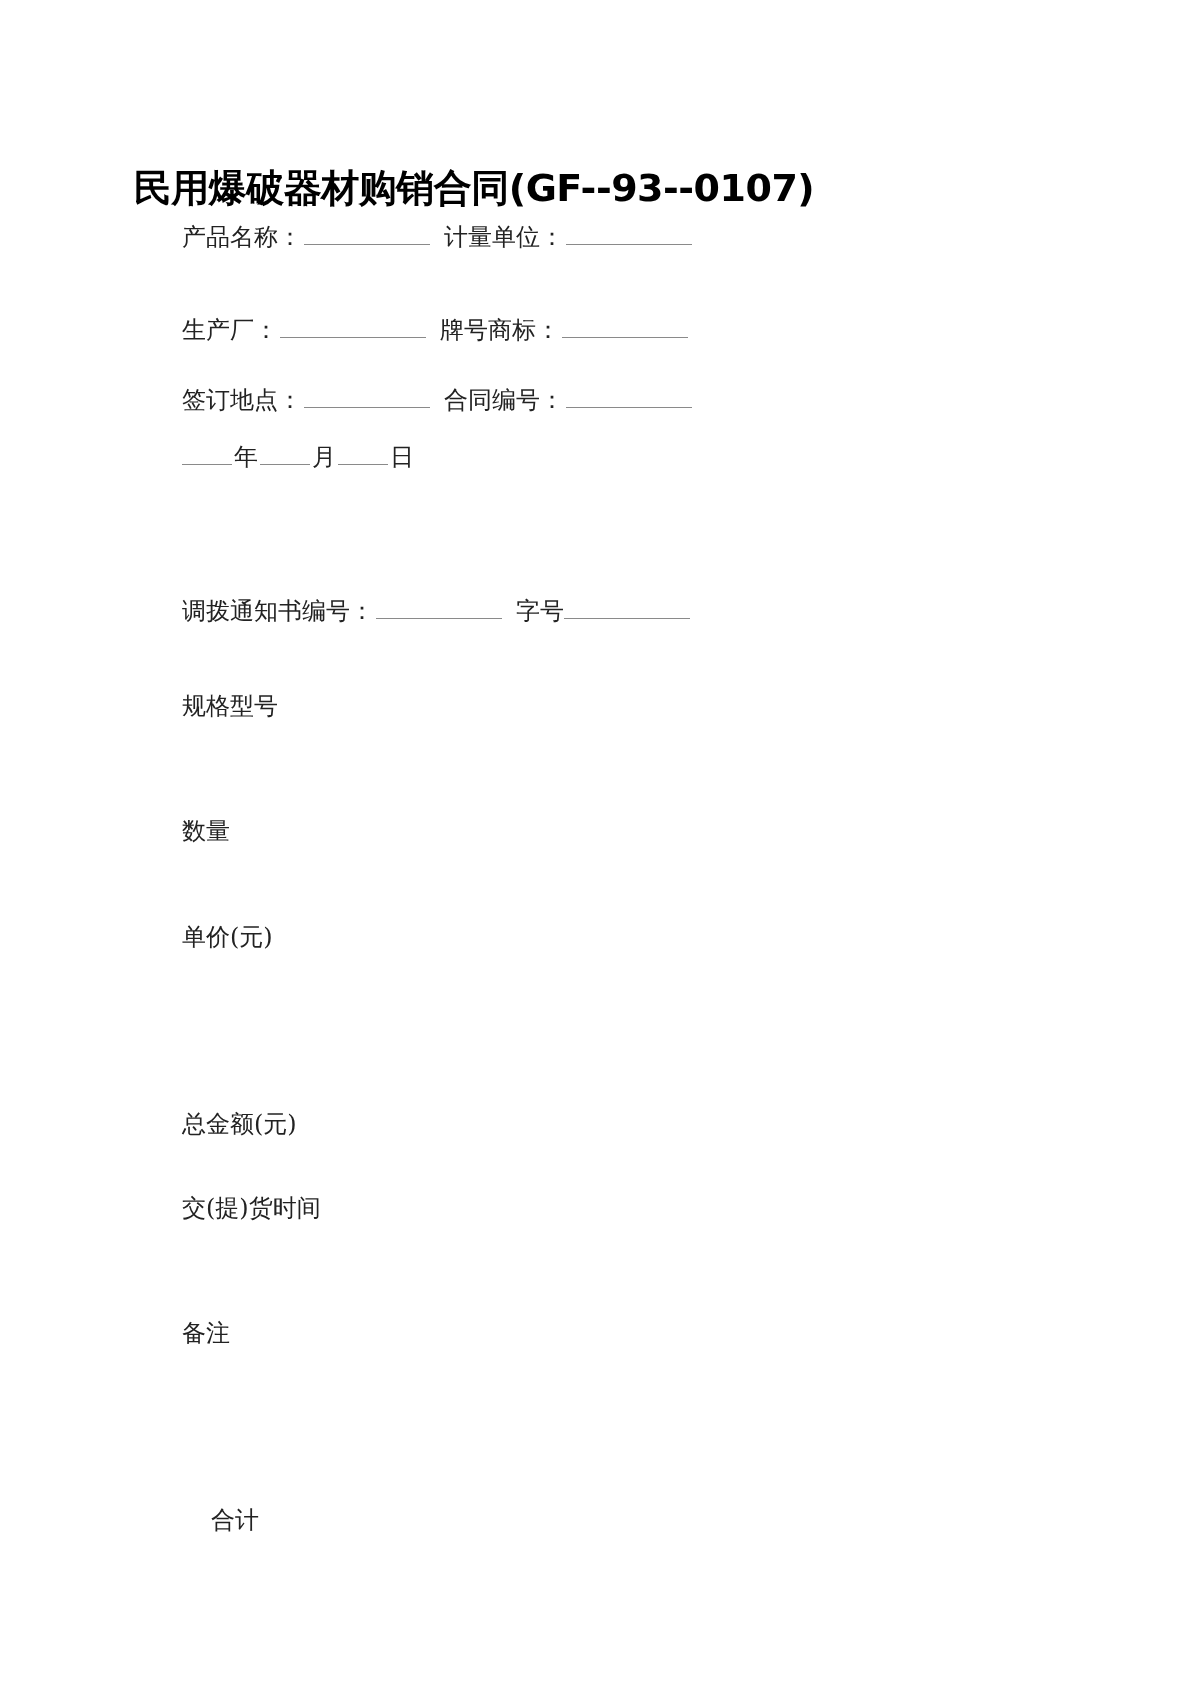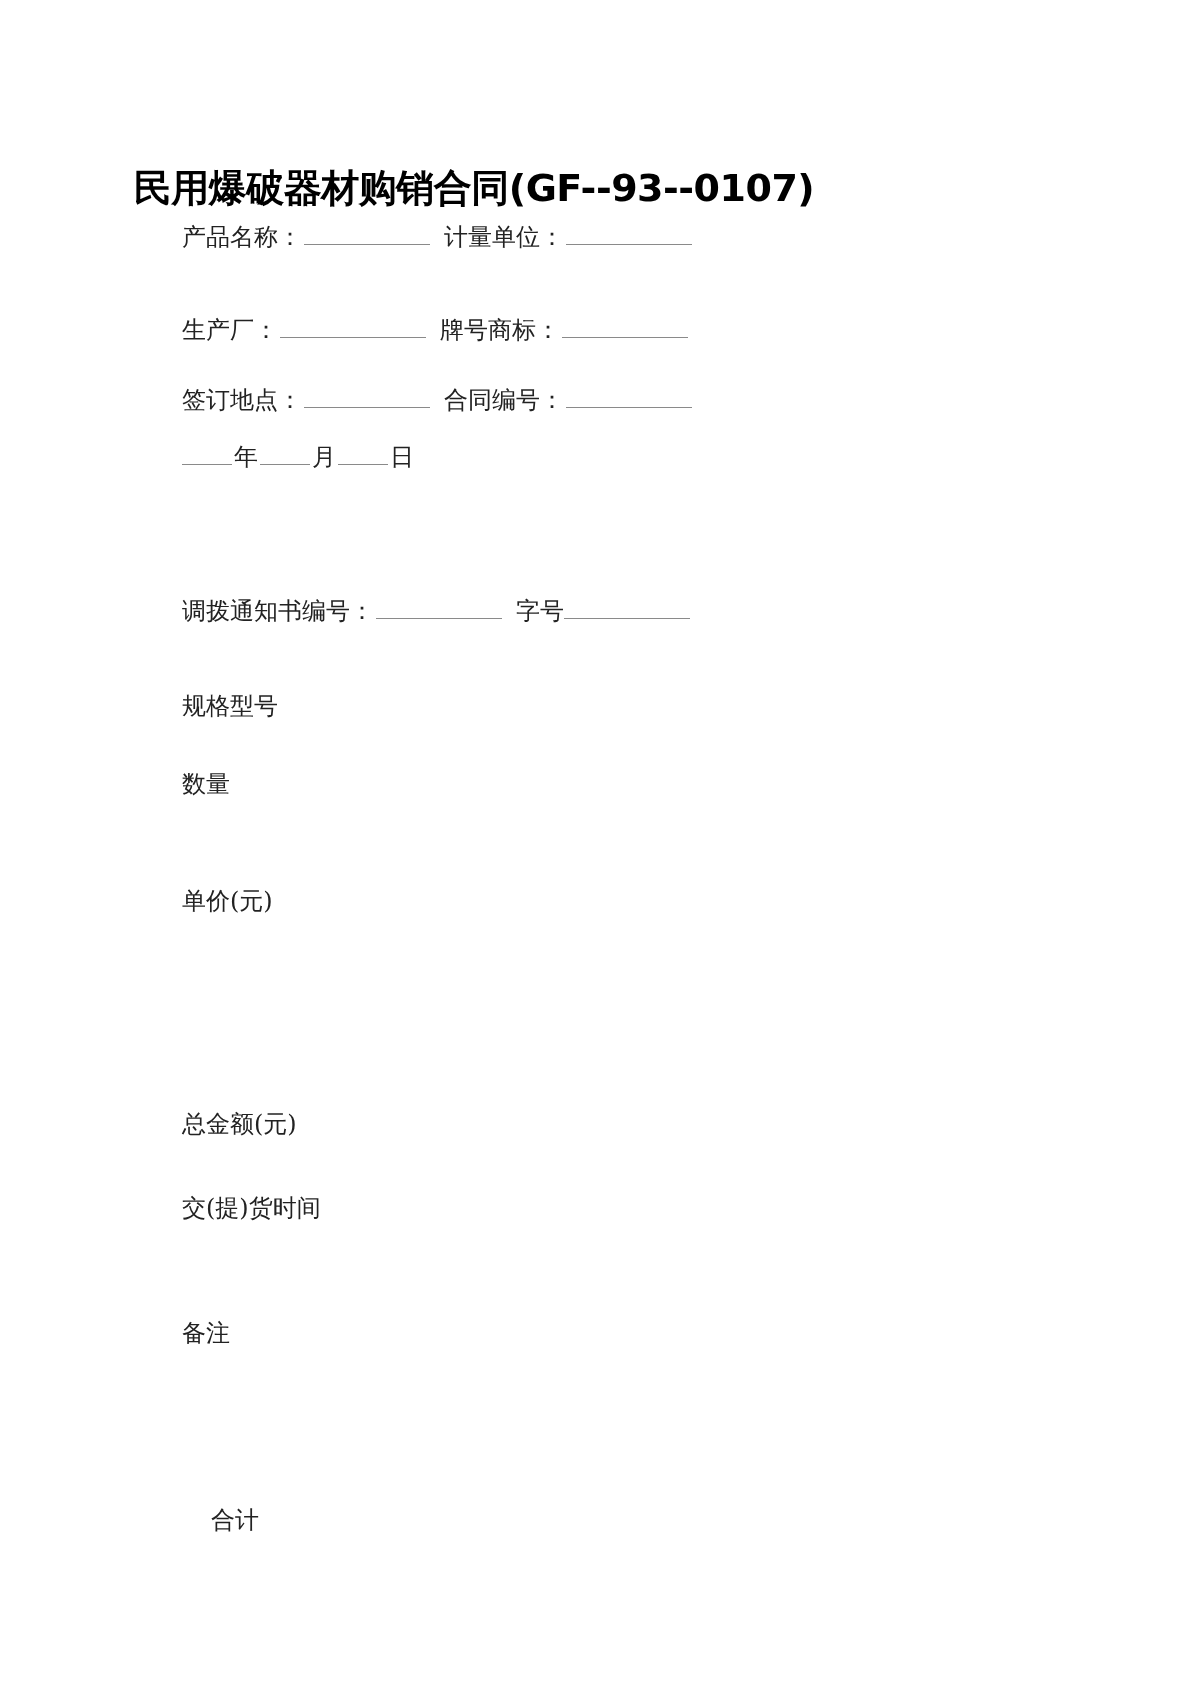--- a/index.html
+++ b/index.html
@@ -40,18 +40,18 @@
 
 <div class="line" style="top:427px;margin-top:16px;">
   <span class="blank" style="width:50px;margin-left:0;"></span><span>年</span><span class="blank" style="width:50px;"></span><span>月</span><span class="blank" style="width:50px;"></span><span>日</span>
 </div>
 
 <div class="line" style="top:598px;font-family:Liberation Mono, monospace;">
   <span>调拨通知书编号：</span><span class="blank" style="width:126px;"></span><span class="gap"></span><span>字号</span><span class="blank" style="width:126px;margin-left:0;"></span>
 </div>
 
 <div class="line" style="top:692px;">规格型号</div>
-<div class="line" style="top:770px;font-family:Liberation Serif, serif;">数量</div>
-<div class="line" style="top:887px;">单价(元)</div>
+<div class="line" style="top:817px;font-family:Liberation Serif, serif;">数量</div>
+<div class="line" style="top:923px;">单价(元)</div>
 <div class="line" style="top:1069px;margin-top:41px;">总金额(元)</div>
 <div class="line" style="top:1194px;">交(提)货时间</div>
 <div class="line" style="top:1319px;">备注</div>
 <div class="line" style="top:1506px;margin-left:29px;">合计</div>
 
 </body></html>

